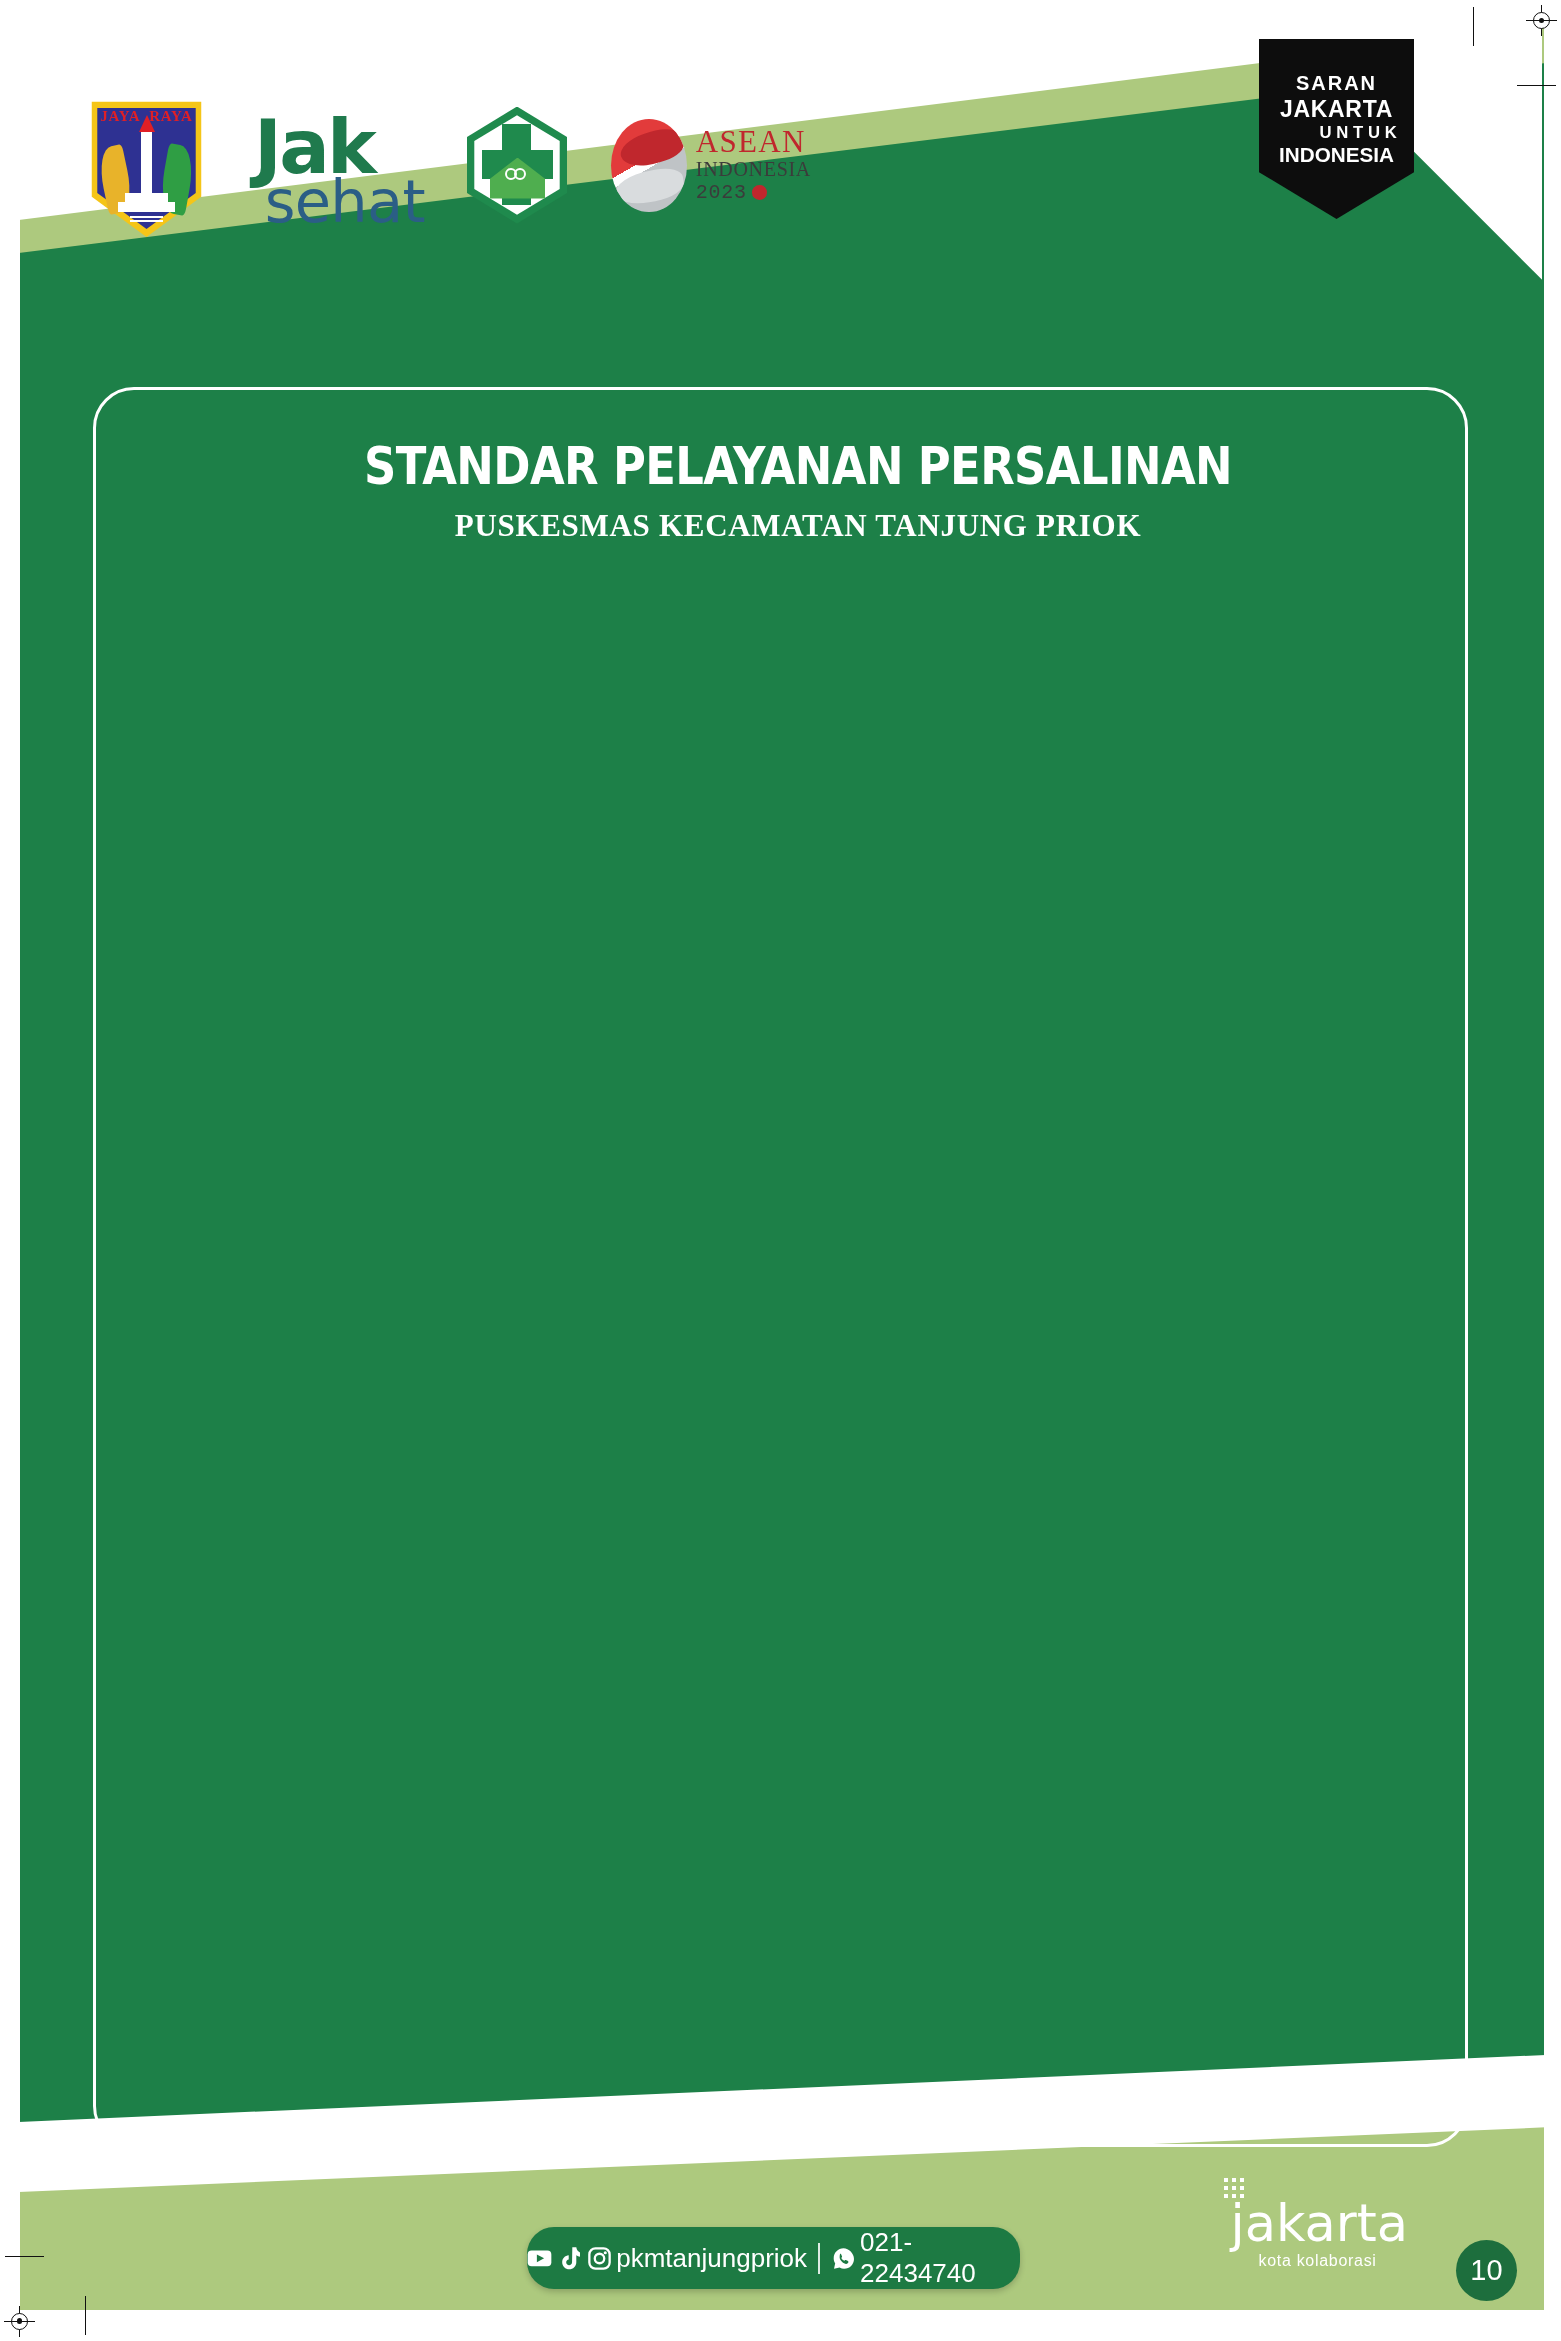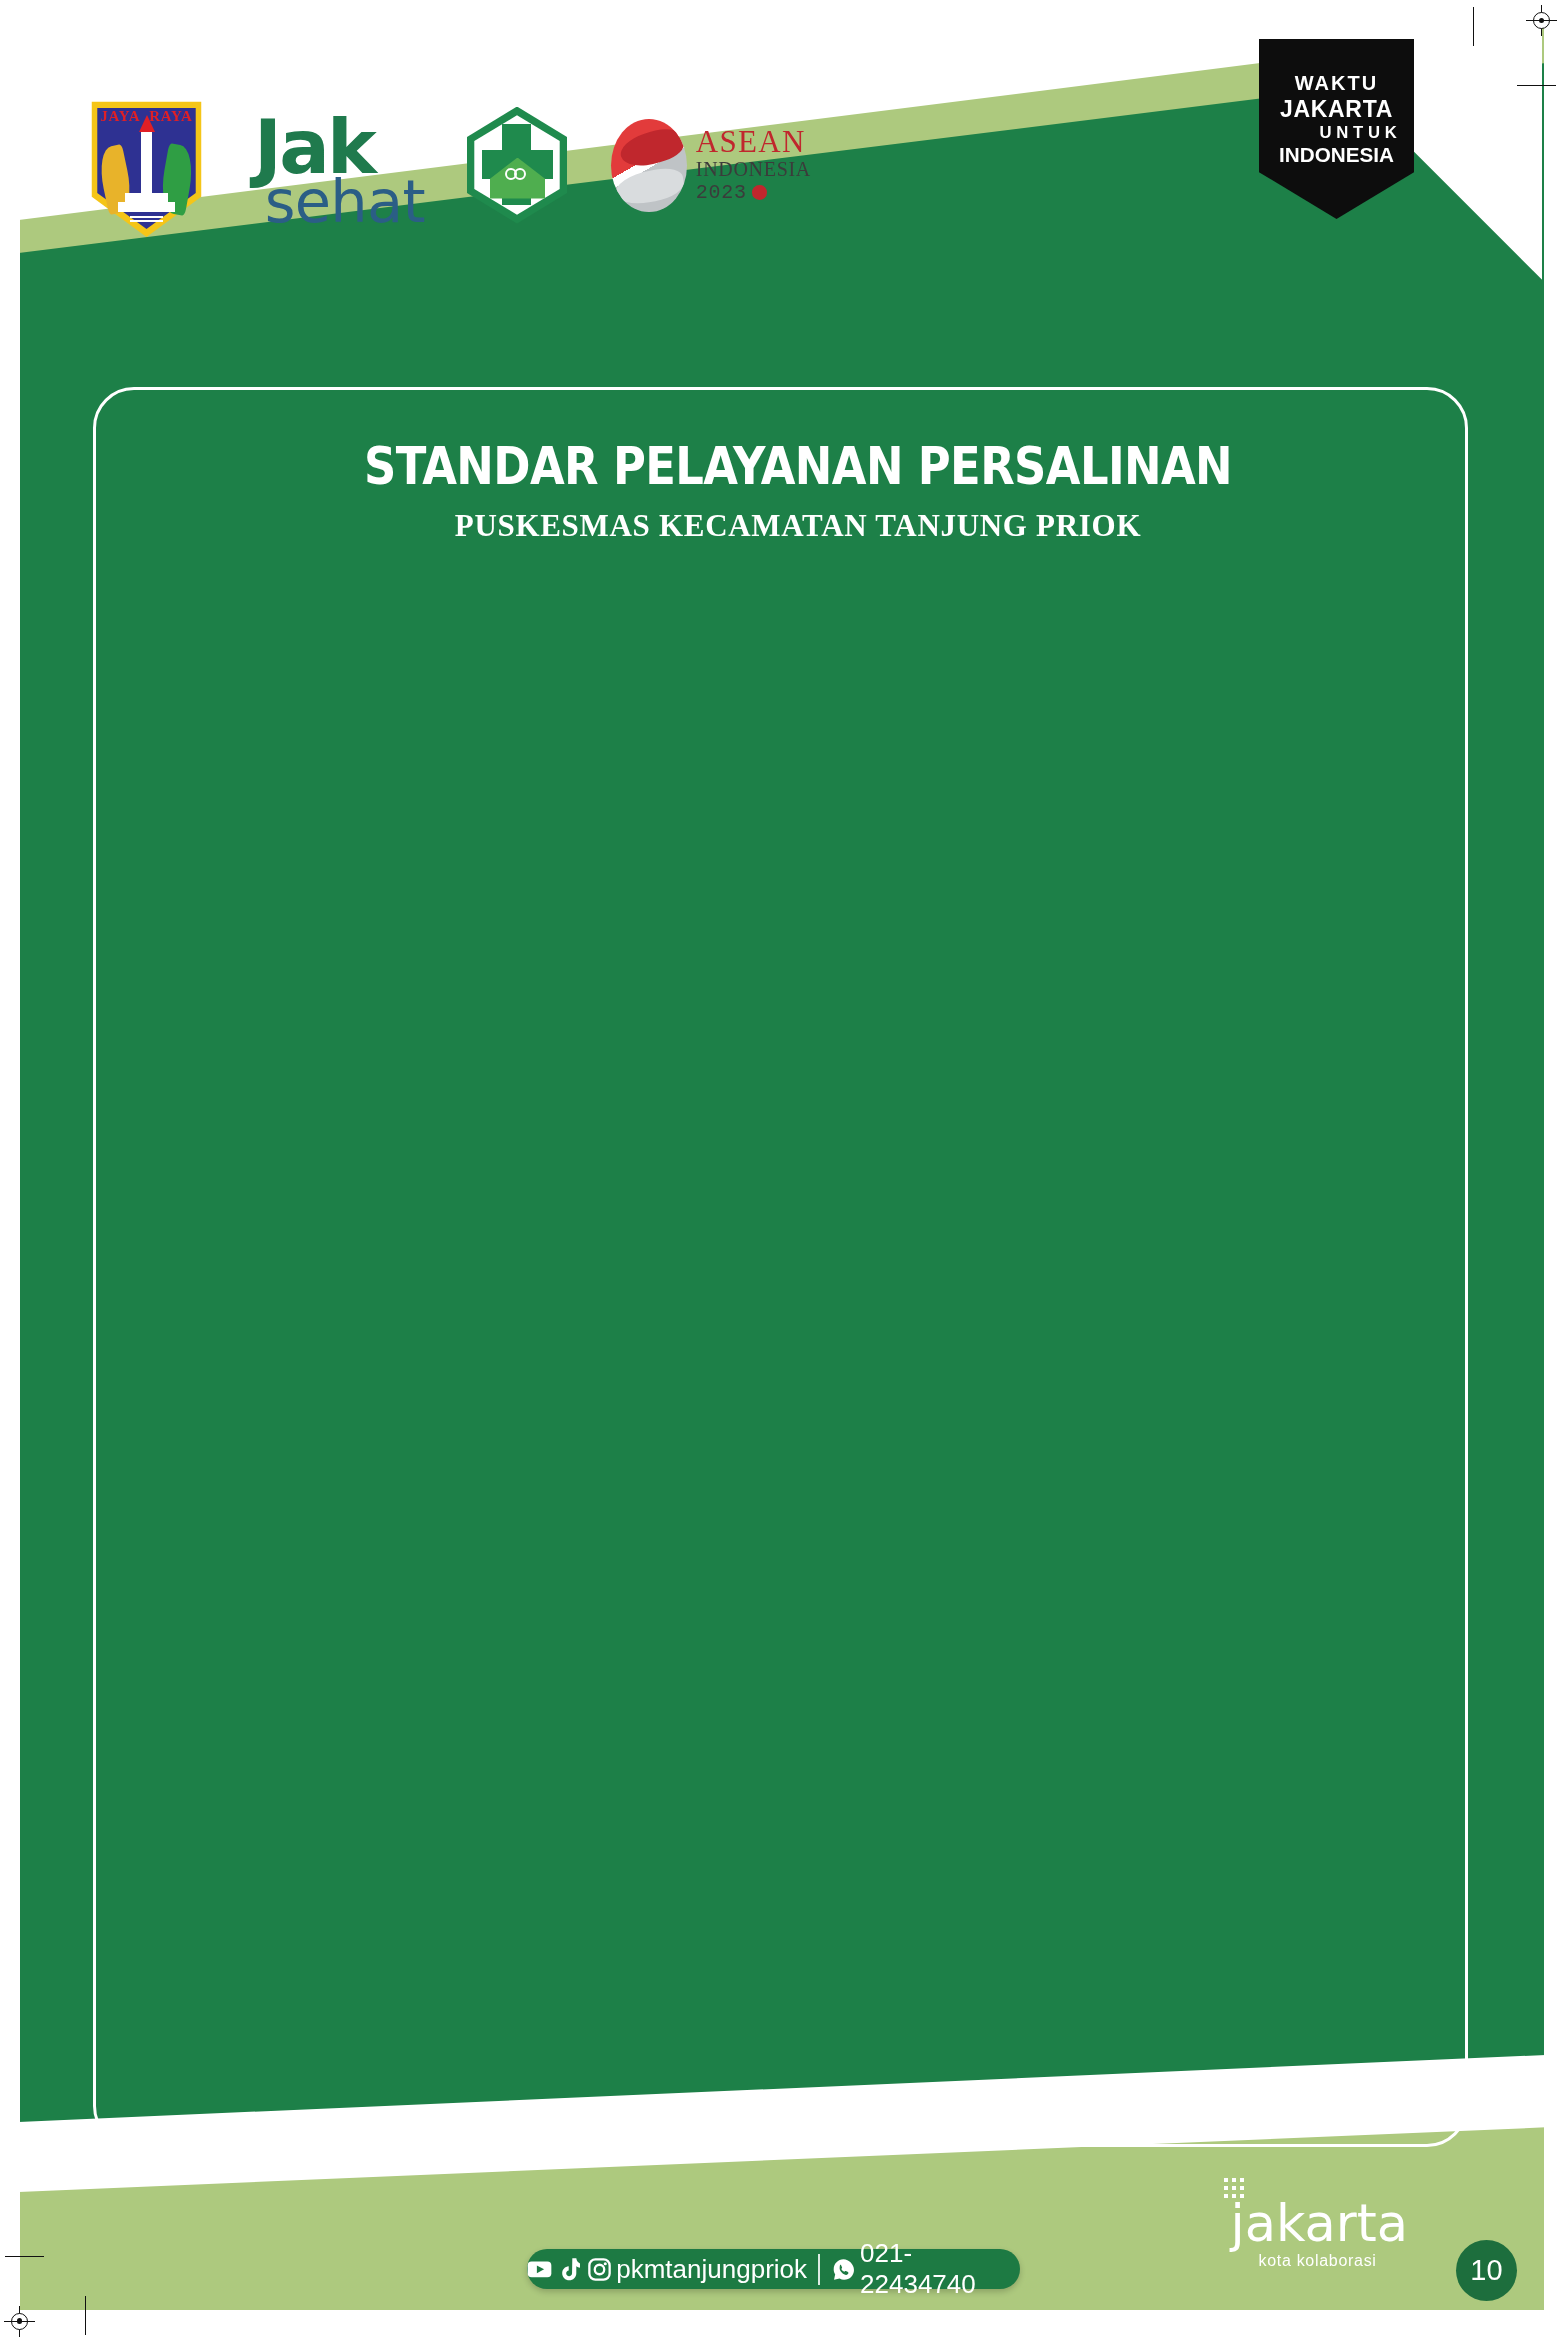--- a/index.html
+++ b/index.html
@@ -187,21 +187,21 @@
       border:7.3px solid #000; box-shadow:inset 0 0 0 4.7px #fff, inset 0 0 0 12px #000; }
   .qr-img::before { left:2.7px; top:2.7px; }
   .qr-img::after  { right:2.7px; top:2.7px; }
   .qr-eye { left:2.7px; bottom:2.7px; }
   .qr-center { position:absolute; left:50%; top:50%; width:41px; height:41px; margin:-20.7px 0 0 -20.7px;
                background:#fff; border-radius:4px; }
   .qr-url { font-size:11.3px; color:#222; margin-top:6.7px; }
 
   
   .footer-pill {
-    position:absolute; left:527px; bottom:53px; width:493px; height:40px; z-index:20;
+    position:absolute; left:527px; bottom:53px; width:493px; height:62px; z-index:20;
     background:#1d7a43; border-radius:27px; display:flex; align-items:center;
     justify-content:center; gap:4px; box-shadow:0 2.7px 6.7px rgba(0,0,0,0.2);
   }
   .footer-pill .ico { width:27px; height:27px; display:flex; align-items:center; justify-content:center; color:#fff; }
   .fp-txt { color:#fff; font-size:26px; font-family:"Liberation Sans", sans-serif; }
   .divider-v { width:2px; height:31px; background:rgba(255,255,255,.85); margin:0 6.7px; }
 
   .jkt-logo { position:absolute; right:153px; bottom:72px; z-index:20; text-align:left; }
   .jkt-logo .jk { color:#fff; font-size:51px; line-height:0.95; font-family:"DejaVu Sans", sans-serif; position:relative; padding-left:12px;}
   .jkt-logo .jk .dots { position:absolute; left:4px; top:-24px; width:24px; height:25px;
@@ -279,21 +279,21 @@
           <div class="a2">INDONESIA</div>
           <div class="a3">
               <span>2023</span>
               <i class="mini"></i>
             </div>
         </div>
       </div>
     </div>
 
     <div class="badge-sukses">
-      <div class="b1">WAKTU</div>
+      <div class="b1">SARAN</div>
       <div class="b2">JAKARTA</div>
       <div class="b3">UNTUK</div>
       <div class="b4">INDONESIA</div>
     </div>
   </div>
 
   <div class="card">
     <div class="title-wrap">
       <div class="title-main">STANDAR PELAYANAN PERSALINAN</div>
       <div class="title-sub">PUSKESMAS KECAMATAN TANJUNG PRIOK</div>

